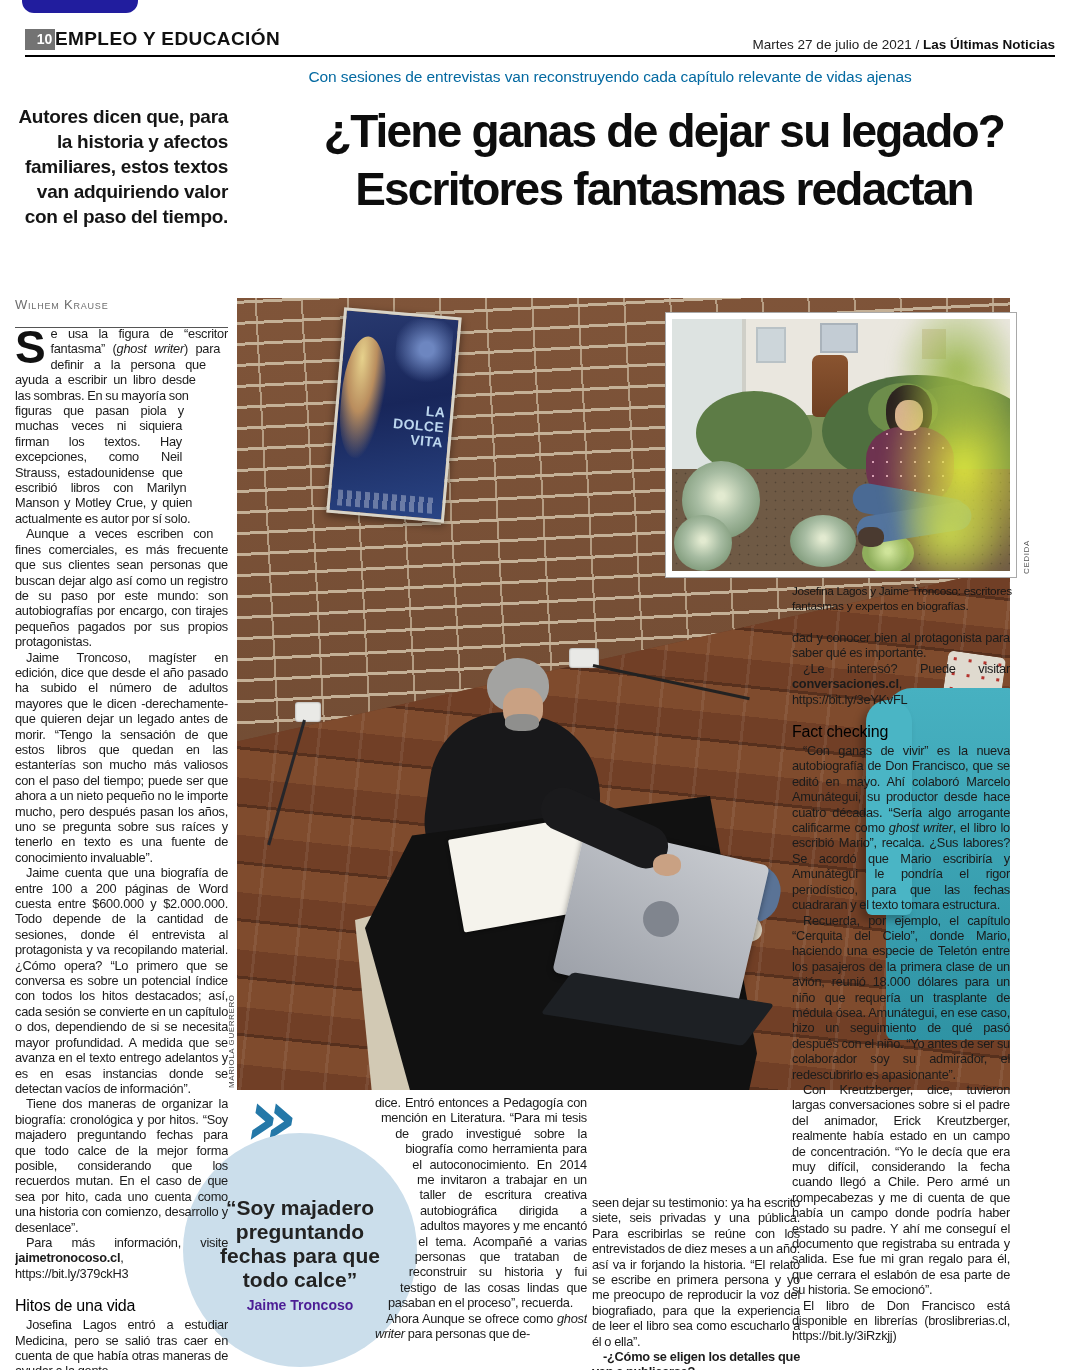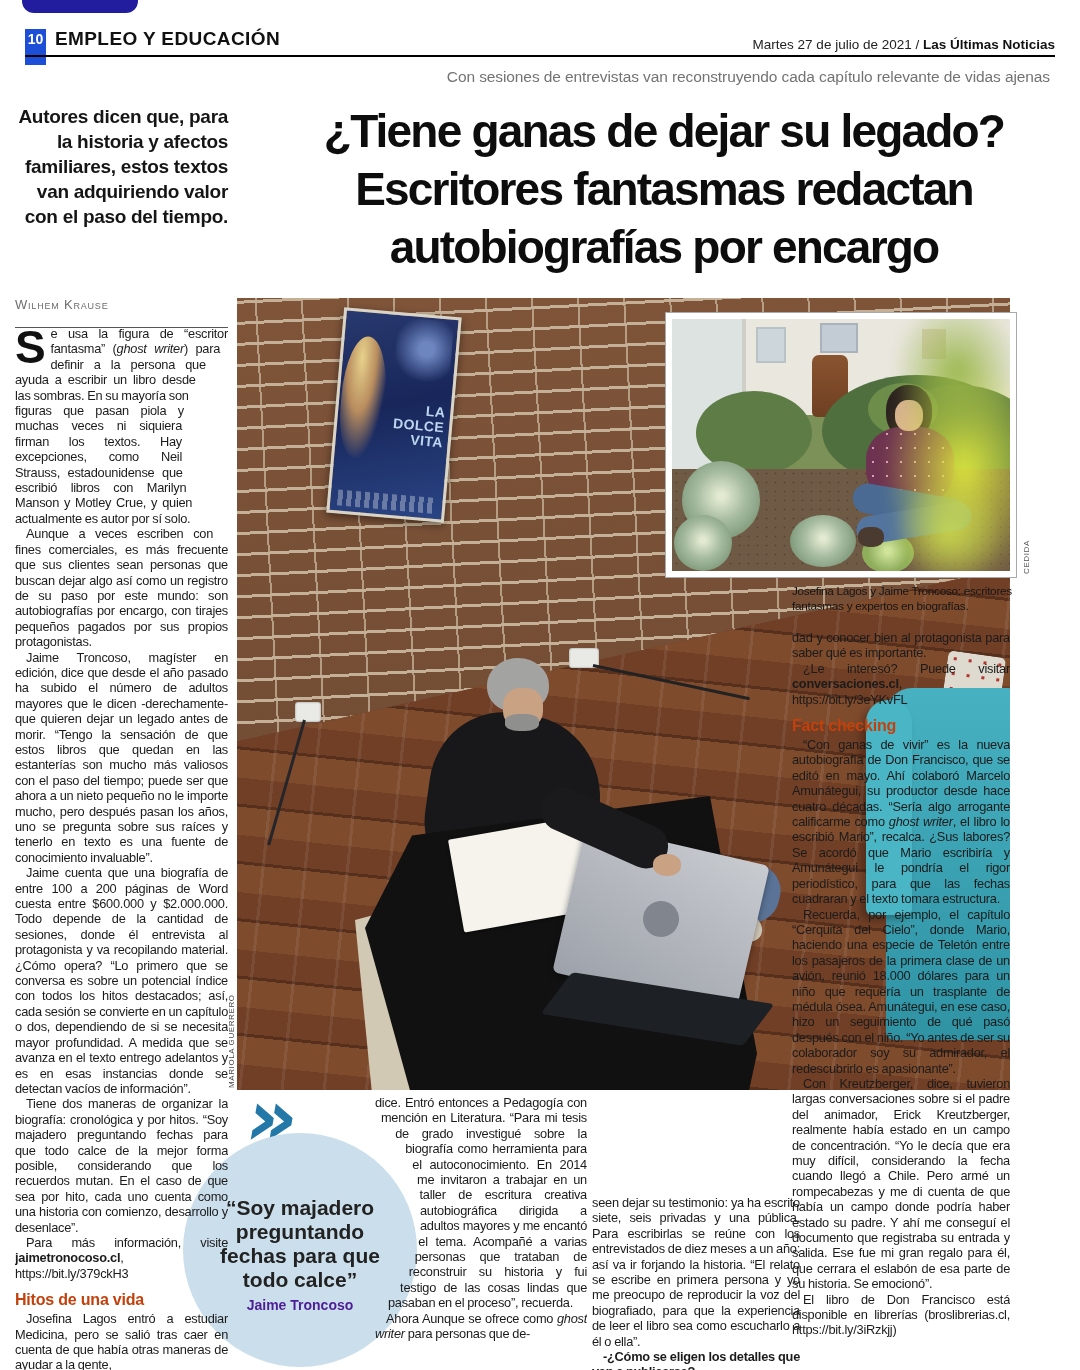--- a/index.html
+++ b/index.html
@@ -3,43 +3,43 @@
 <meta charset="utf-8">
 <style>
   html,body{margin:0;padding:0;background:#ffffff;}
   .page{position:relative;width:1080px;height:1370px;background:#fff;overflow:hidden;
         font-family:"Liberation Sans",sans-serif;color:#1a1a1a;}
 
   
   .badge{position:absolute;left:22px;top:0;width:116px;height:13px;background:#211d9e;
          border-radius:0 0 12px 12px;}
   .hdr{position:absolute;left:25px;top:26px;width:1030px;height:28px;}
-  .pageno{position:absolute;left:0;top:3px;width:21px;height:36px;background:#1d4ed8;color:#fff;
-          font-weight:bold;font-size:14px;line-height:21px;text-align:center;}
+  .pageno{position:absolute;left:0;top:3px;width:21px;height:21px;background:#737373;color:#fff;
+          font-weight:bold;font-size:14px;line-height:21px;text-align:center;padding-left:9px;}
   .sect{position:absolute;left:30px;top:2px;font-weight:bold;font-size:19px;letter-spacing:.4px;color:#111;}
   .dateline{position:absolute;right:0;bottom:2px;font-size:13.5px;color:#222;padding-left:29px;}
   .dateline b{font-weight:bold;color:#111;}
   .hdr-rule{position:absolute;left:25px;top:55px;width:1030px;border-top:2px solid #000;}
 
   
-  .kicker{position:absolute;left:170px;top:68px;width:880px;text-align:right;font-size:15.5px;
-          letter-spacing:-.1px;color:#737373;}
+  .kicker{position:absolute;left:170px;top:68px;width:880px;text-align:center;font-size:15.5px;
+          letter-spacing:-.1px;color:#0369a1;}
   .side-quote{position:absolute;left:15px;top:104px;width:213px;text-align:right;font-weight:bold;
               font-size:19px;line-height:25px;letter-spacing:-.3px;color:#151515;}
   .headline{position:absolute;left:248px;top:102px;width:832px;text-align:center;color:#0d0d0d;}
   .hl-line{font-weight:bold;font-size:46px;line-height:58px;letter-spacing:-1.8px;}
   .byline{position:absolute;left:15px;top:297px;width:213px;font-variant:small-caps;font-size:13px;
           letter-spacing:.8px;color:#6d6d6d;border-bottom:1px solid #555;padding-bottom:15px;}
 
   
   .col{position:absolute;overflow:hidden;text-align:justify;}
   .para{margin:0;text-align:justify;text-indent:11px;font-size:12.8px;line-height:15.4px;
         letter-spacing:-.25px;word-spacing:-.4px;color:#1b1b1b;hyphens:auto;}
   .para.noindent{text-indent:0;}
-  .subhead{margin:10px 0 2px 0;font-size:16px;line-height:18px;font-weight:bold;letter-spacing:-.2px;color:#c2410c;}
+  .subhead{margin:16px 0 2px 0;font-size:16px;line-height:18px;font-weight:normal;letter-spacing:-.2px;color:#000000;}
   .dropcap{float:left;font-size:46px;line-height:39px;font-weight:bold;padding:2px 5px 0 0;color:#111;}
   .col1{left:15px;top:326px;width:213px;height:1044px;}
   .col2{left:375px;top:1095px;width:212px;height:275px;}
   .col3{left:592px;top:1159px;width:208px;height:275px;margin-top:36px;}
   .col4{left:792px;top:630px;width:218px;height:740px;}
   .wrapR{float:right;width:46px;height:238px;margin-top:807px;shape-outside:circle(119px at 118px 119px);}
   .wrapL{float:left;width:45px;height:238px;margin-top:38px;shape-outside:circle(119px at -74px 119px);}
   em{font-style:italic;} strong{font-weight:bold;}
 
   
@@ -179,21 +179,20 @@
   </div>
   <div class="hdr-rule"></div>
 
   <div class="kicker">Con sesiones de entrevistas van reconstruyendo cada capítulo relevante de vidas ajenas</div>
 
   <div class="side-quote">Autores dicen que, para la historia y afectos familiares, estos textos van adquiriendo valor con el paso del tiempo.</div>
 
   <div class="headline">
     <div class="hl-line">¿Tiene ganas de dejar su legado?</div>
     <div class="hl-line">Escritores fantasmas redactan</div>
-    <div class="hl-line">autobiografías por encargo</div>
   </div>
 
   <div class="byline">Wilhem Krause</div>
 
   <div class="photo-main">
     <div class="brick"></div>
     <div class="floor"></div>
     <div class="poster">
       <div class="poster-face"></div>
       <div class="poster-blonde"></div>

